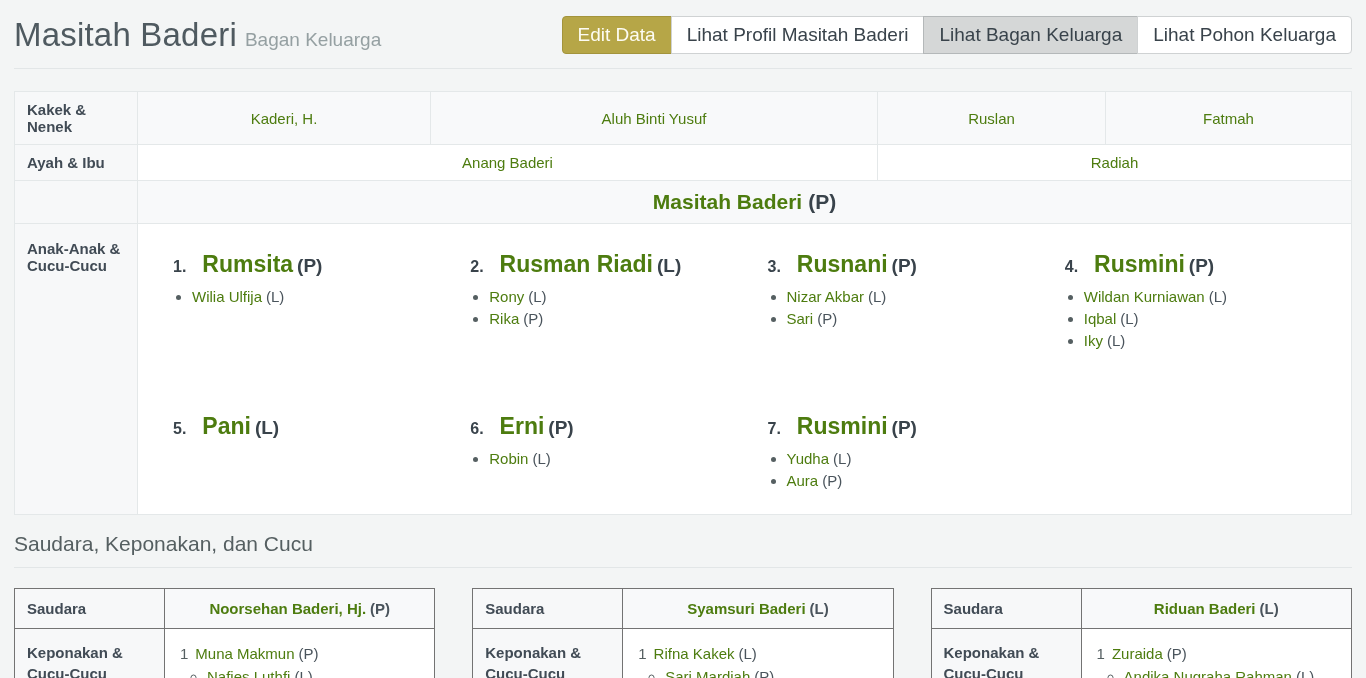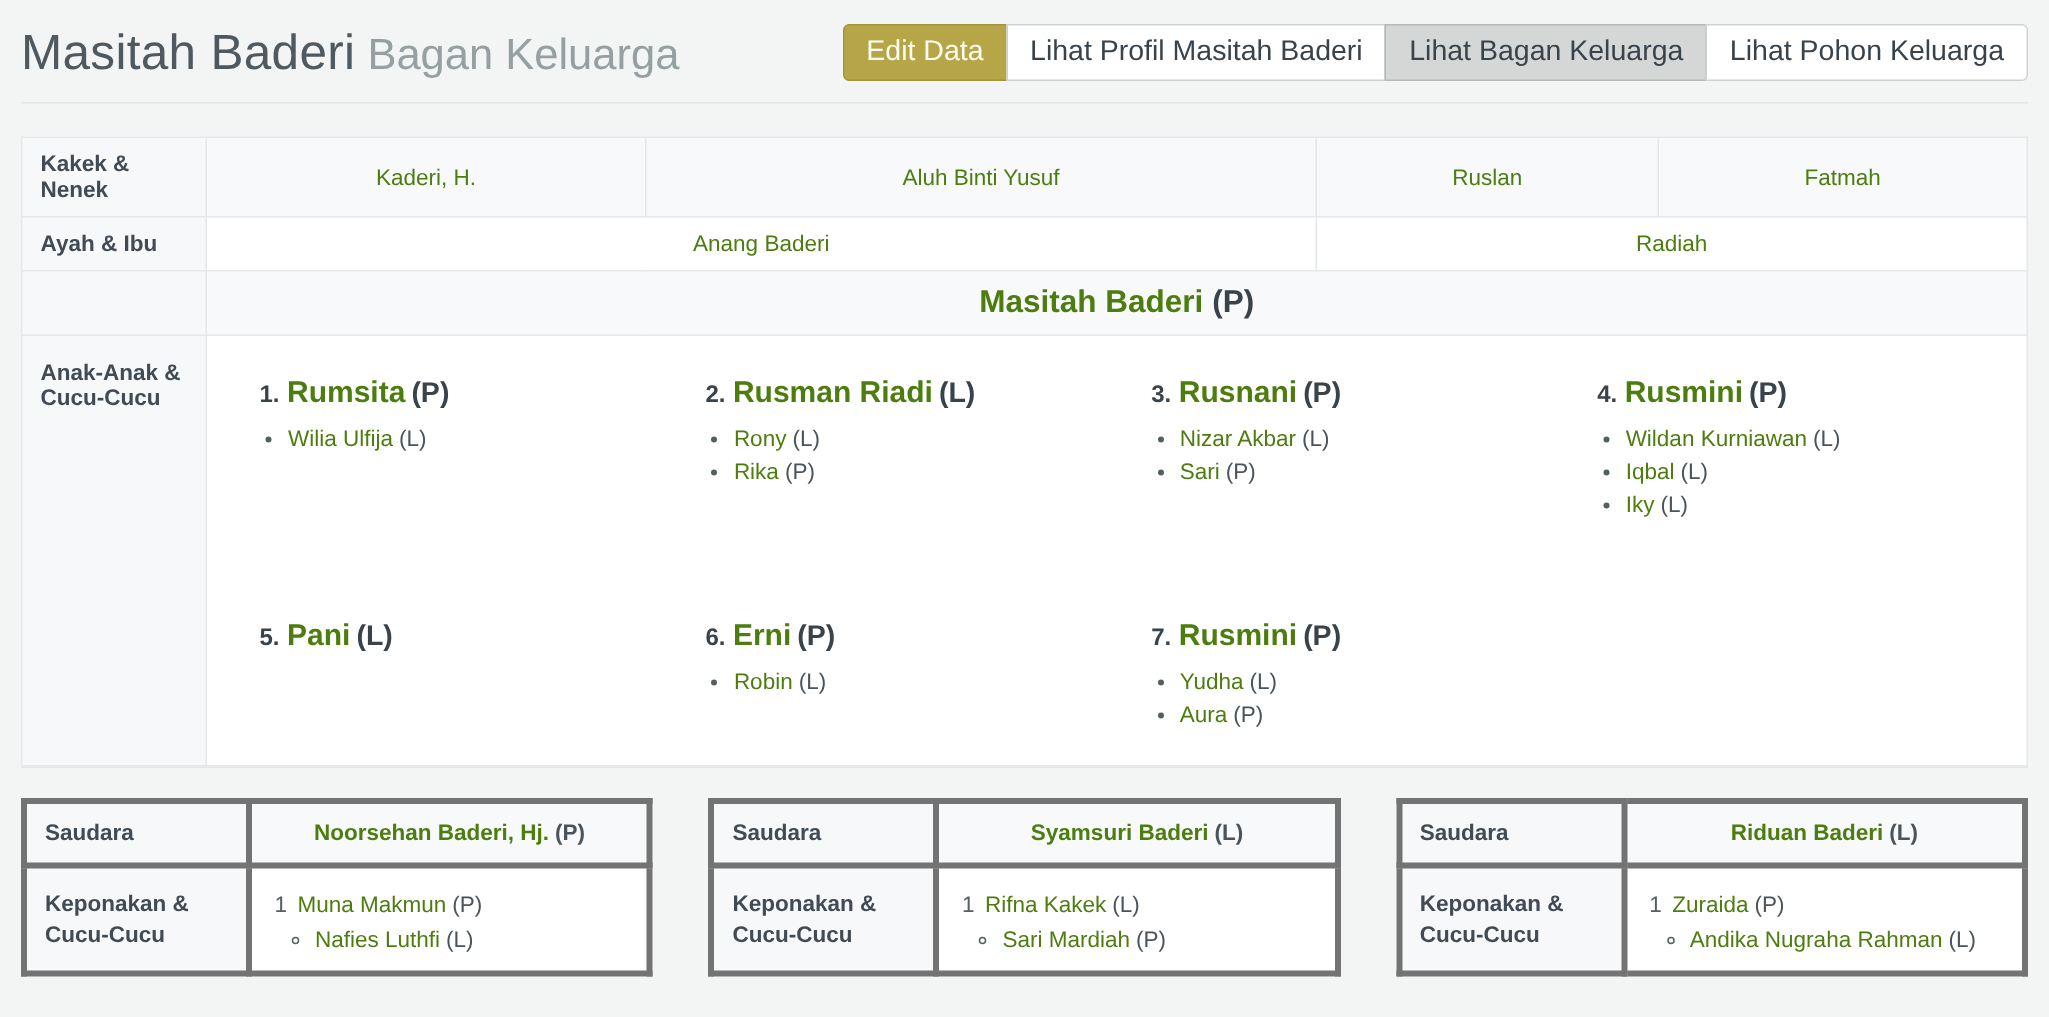--- a/index.html
+++ b/index.html
@@ -15,21 +15,21 @@
 
   
   .topbar {
     display: flex; justify-content: space-between; align-items: center;
     padding-top: 16px; min-height: 52px;
   }
   .title {
     font-size: 33px; font-weight: 500; color: #4f5a60; letter-spacing: .2px;
   }
   .subtitle {
-    font-size: 29px; font-weight: 400; color: #95a0a2; margin-left: 8px;
+    font-size: 19px; font-weight: 400; color: #95a0a2; margin-left: 8px;
   }
   .btn-group { display: flex; }
   .btn {
     font-family: inherit;
     font-size: 19px; color: #39434b;
     background: #fff; border: 1px solid #cfd2d3;
     padding: 9px 15px; margin-left: -1px;
     cursor: pointer; white-space: nowrap; line-height: 18px;
   }
   .btn:first-child { border-radius: 4px 0 0 4px; margin-left: 0; }
@@ -58,36 +58,36 @@
     text-align: center; font-size: 21px; font-weight: bold;
     color: #39434b; padding: 13px 12px;
   }
   td.person-cell .g { margin-left: 6px; color: #39434b; }
   tr.children-row th { vertical-align: top; padding-top: 16px; }
   td.children-cell { padding: 8px 0; vertical-align: top; }
   .children { display: flex; flex-wrap: wrap; }
   .child { width: 25%; padding: 0 14px 10px 23px; }
   .child.tall { min-height: 162px; }
   .child h4 { margin: 18px 0 11px; font-size: 16px; font-weight: bold; color: #39434b; }
-  .child h4 a { font-size: 20px; margin-left: 5px; }
+  .child h4 a { font-size: 23px; margin-left: 16px; }
   .child h4 .g { font-size: 19px; color: #39434b; }
   .child ul { margin: 0; padding-left: 19px; color: #555f61; }
   .child li { margin-bottom: 7px; line-height: 15px; }
 
   
   .section-heading {
     font-size: 21px; font-weight: 400; color: #555f61;
     margin: 17px 0 11px;
   }
   .sib-row { display: flex; justify-content: space-between; margin-top: 20px; }
   table.sib {
     width: 31.5%; border-collapse: collapse; background: #fff;
     font-size: 15px; table-layout: fixed;
   }
-  table.sib th, table.sib td { border: 4px solid #737373; padding: 9px 12px; }
+  table.sib th, table.sib td { border: 1px solid #737373; padding: 9px 12px; }
   table.sib th {
     background: #f7f8f9; text-align: left; font-weight: bold;
     color: #414b55; width: 150px; line-height: 21px; vertical-align: middle;
   }
   table.sib tr.tint td { background: #f8f9fa; }
   table.sib td.name-cell { text-align: center; font-weight: bold; color: #39434b; }
   table.sib td.neph-cell { vertical-align: top; }
   .neph-cell ol { list-style: none; margin: 5px 0 0; padding-left: 3px; color: #555f61; }
   .neph-cell ol > li { line-height: 21px; }
   .onum { margin-right: 7px; }
@@ -194,20 +194,21 @@
                 <li><a href="#">Aura</a><span class="g">(P)</span></li>
               </ul>
             </div>
 
           </div>
         </td>
       </tr>
     </tbody>
   </table>
 
+  <h3 class="section-heading">Saudara, Keponakan, dan Cucu</h3>
   <hr class="rule" style="margin-top:0">
 
   <div class="sib-row">
 
     <table class="sib">
       <tbody>
         <tr class="tint">
           <th>Saudara</th>
           <td class="name-cell"><a href="#">Noorsehan Baderi, Hj.</a><span class="g">(P)</span></td>
         </tr>

